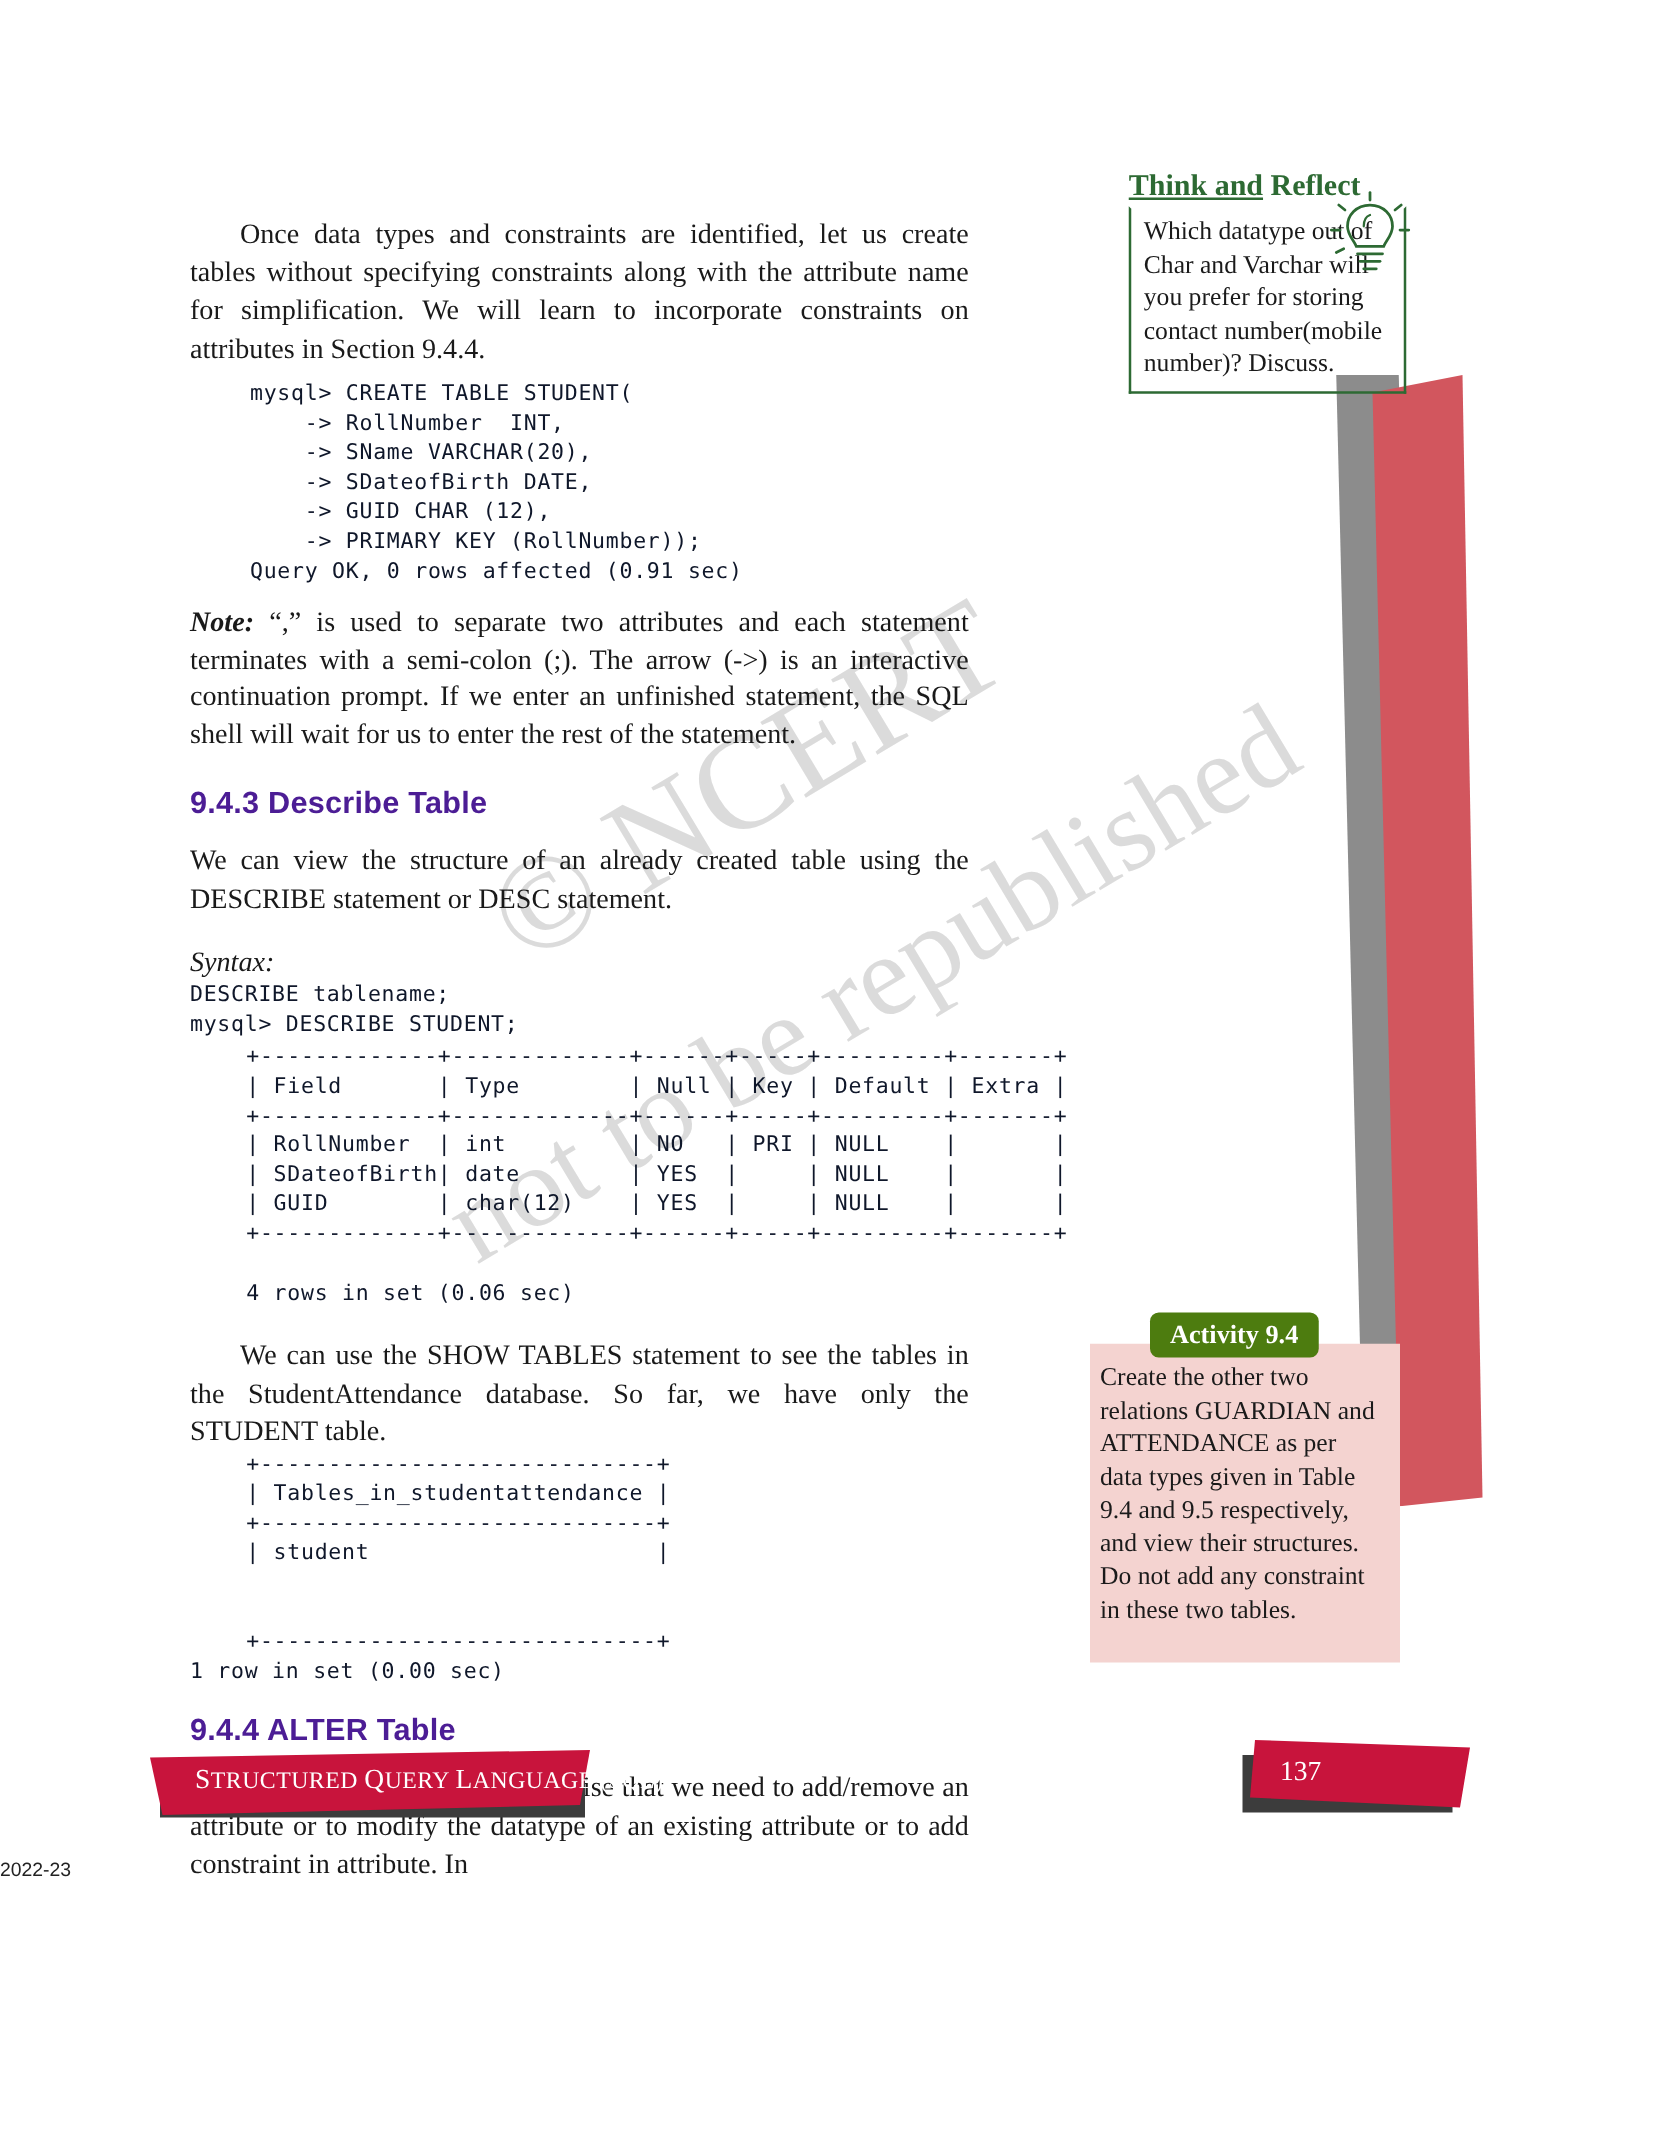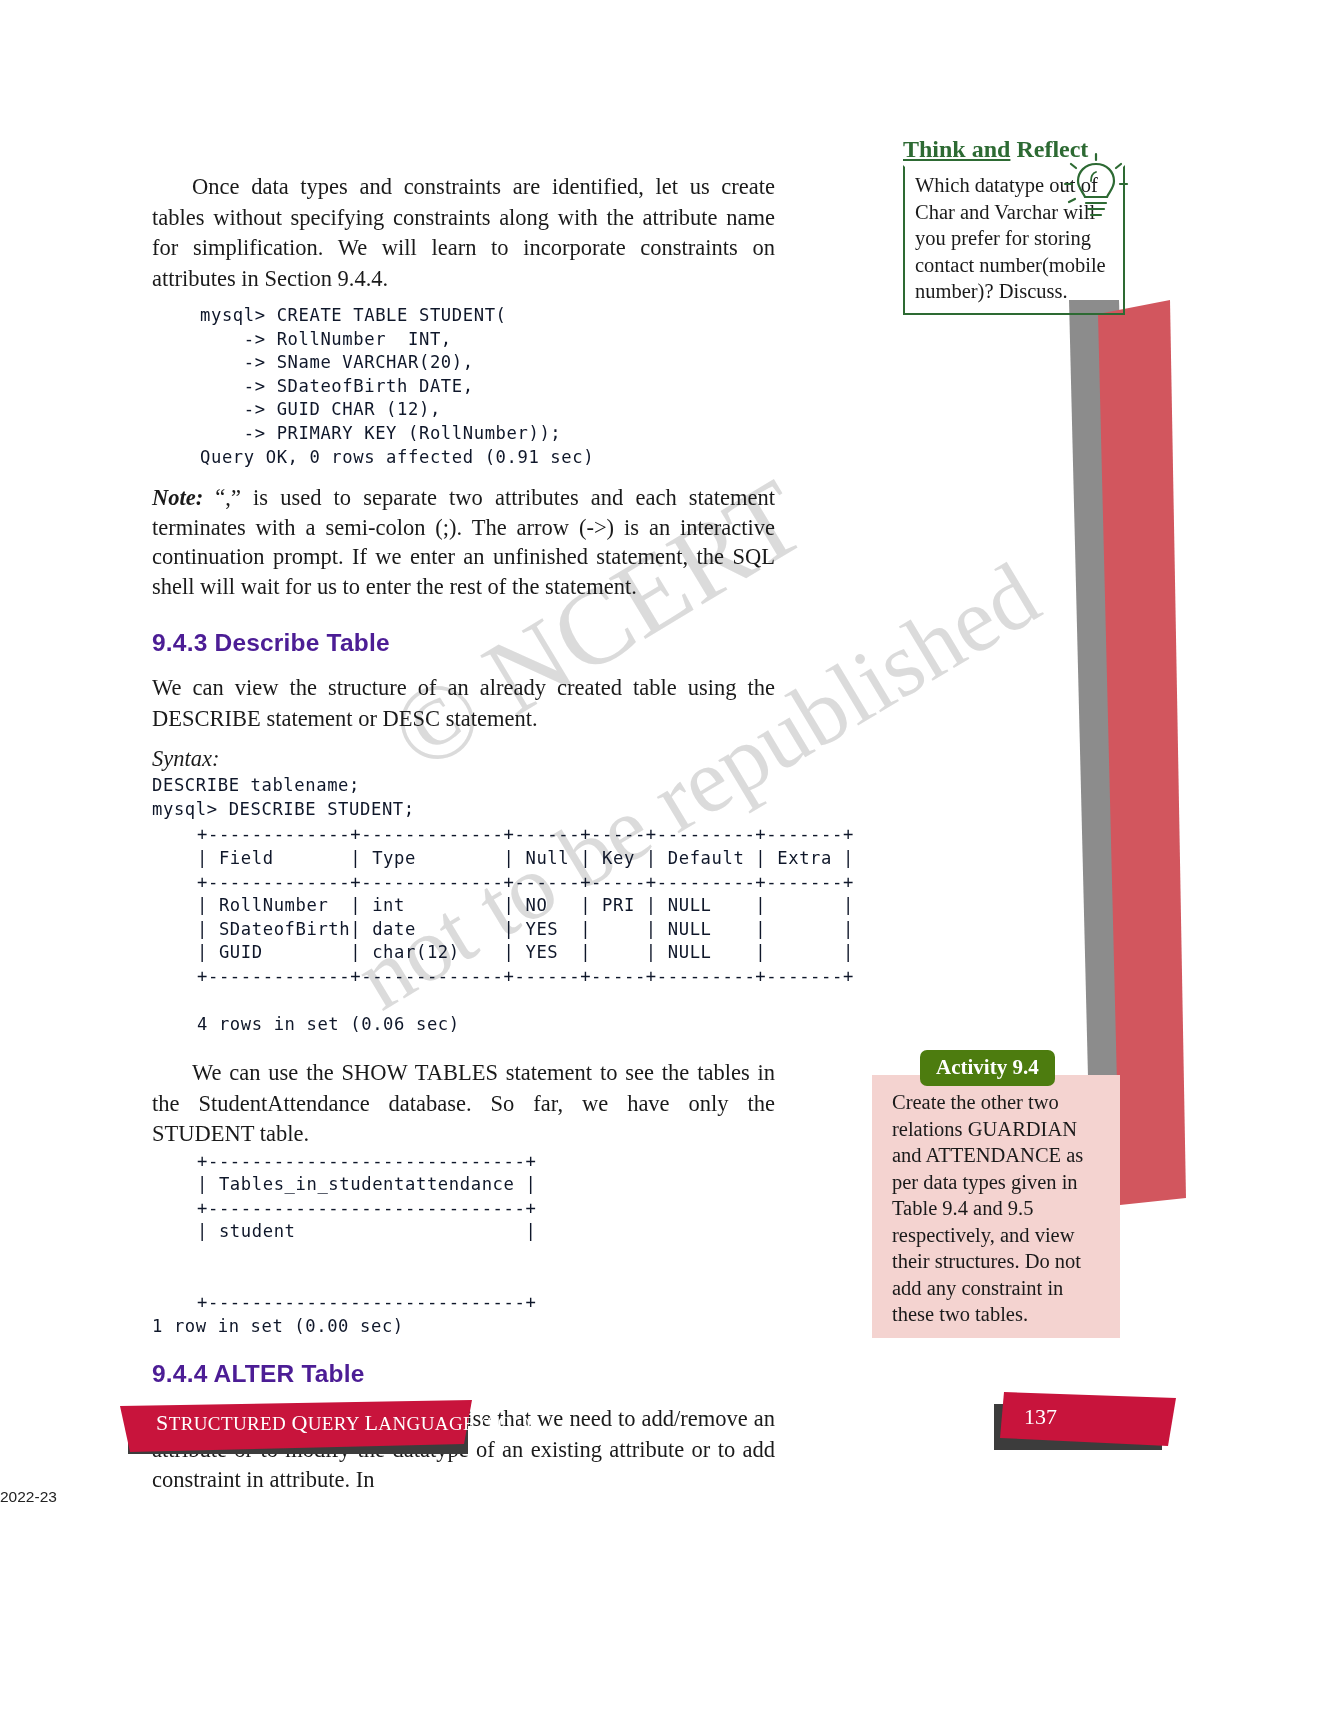--- a/index.html
+++ b/index.html
@@ -112,21 +112,21 @@
     font-family: "Liberation Sans", sans-serif;
     color: #4c1d95;
     font-size: 24.5px;
     font-weight: bold;
     margin: 28px 0 16px 0;
     letter-spacing: 0.2px;
   }
   .syntax-word {
     font-style: italic;
     font-size: 22.5px;
-    margin-top: 12px;
+    margin-top: 23px;
     margin-bottom: 2px;
   }
 
   
   .think-box {
     position: absolute;
     left: 875px;
     top: 136px;
     width: 250px;
     z-index: 6;
@@ -183,21 +183,21 @@
     white-space: nowrap;
     z-index: 2;
   }
   .activity-body {
     position: absolute;
     left: 0;
     top: 25px;
     width: 248px;
     min-height: 255px;
     background: #f4d3d0;
-    padding: 14px 14px 10px 20px;
+    padding: 14px 14px 10px 8px;
     box-sizing: border-box;
     font-size: 20.5px;
     line-height: 26.5px;
     z-index: 1;
   }
   .boy {
     position: absolute;
     right: 4px;
     bottom: 2px;
     width: 96px;

